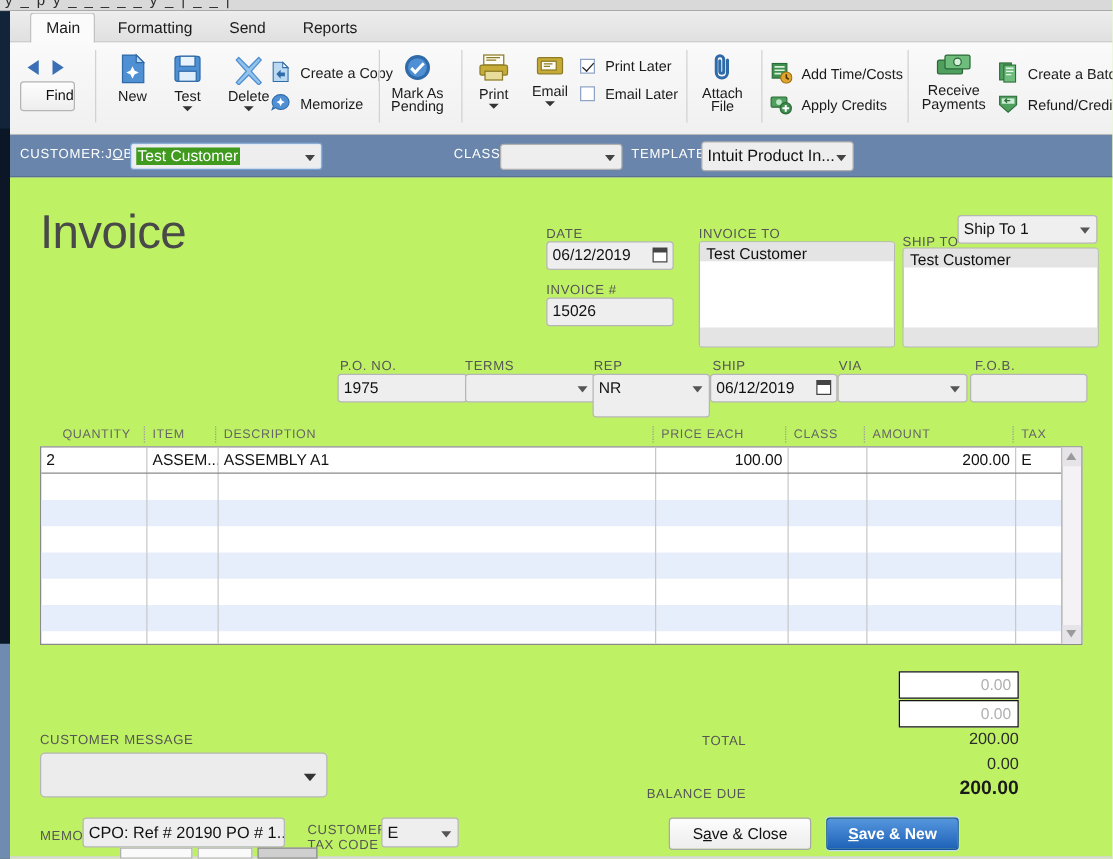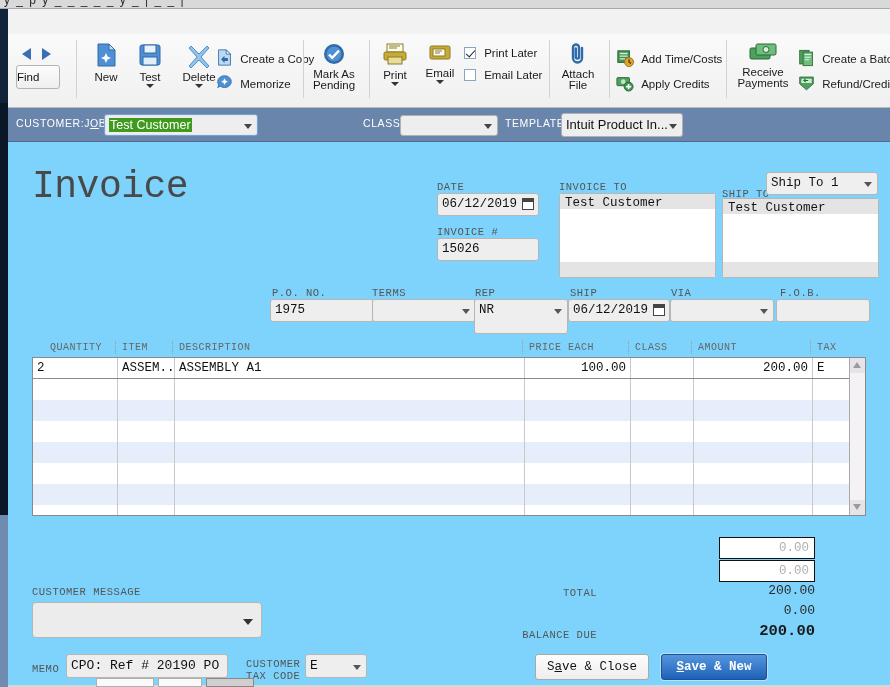--- a/index.html
+++ b/index.html
@@ -71,21 +71,21 @@
 
   .btn-h{ position:absolute; font-size:11.5px; color:#1a1a1a; white-space:nowrap; cursor:default;}
   .btn-h .ic{ display:inline-block; vertical-align:middle; margin-right:4px; }
   .btn-h .tx{ display:inline-block; vertical-align:middle; }
 
   
   .navarrow{position:absolute;width:0;height:0;border-top:6px solid transparent;border-bottom:6px solid transparent;}
   .navarrow.l{border-right:9px solid #3b6fb5;}
   .navarrow.r{border-left:9px solid #3b6fb5;}
   .findbtn{
-    position:absolute; width:44px;height:24px;line-height:22px;text-align:left;
+    position:absolute; width:44px;height:24px;line-height:22px;text-align:right;
     font-size:11.5px;color:#111; background:linear-gradient(#fdfdfd,#eeeeee);
     border:1px solid #b4b4b4; border-radius:3px;
   }
 
   .chk{position:absolute; font-size:11.5px; color:#1a1a1a; white-space:nowrap;}
   .chkbox{display:inline-block;width:12px;height:12px;border:1px solid #8ea4c4;background:#fff;
     vertical-align:-2px; margin-right:5px; position:relative;}
   .chkbox.on:after{content:"";position:absolute;left:3px;top:0px;width:4px;height:8px;
     border:solid #222;border-width:0 1.6px 1.6px 0;transform:rotate(42deg);}
 
@@ -101,21 +101,21 @@
     position:absolute; background:#eeeeee; border:1px solid #b0b0b0; border-radius:3px;
     font-size:12.5px; color:#111; line-height:20px; padding:0 18px 0 4px; white-space:nowrap;
     overflow:hidden;
   }
   .combo .arw{position:absolute;right:5px;top:9px;width:0;height:0;
     border-left:4px solid transparent;border-right:4px solid transparent;border-top:5px solid #444;}
   .combo.focus{border:1px solid #7aa0cf; box-shadow:0 0 0 1px #dfe9f5 inset;}
   .sel-green{background:#3f9a1e;color:#ffffff;padding:0 1px;}
 
   
-  .body{position:absolute;left:0;top:133px;width:882px;height:545px;background:#7dd3fc;font-family:Liberation Mono, monospace;}
+  .body{position:absolute;left:0;top:133px;width:882px;height:545px;background:#bef264;}
 
   .title{
     position:absolute; left:24px; top:23px;
     font-size:38px; color:#494949; letter-spacing:-0.5px;
   }
 
   .flbl{position:absolute;font-size:10.5px;color:#555;letter-spacing:.5px;white-space:nowrap;}
   .fld{
     position:absolute; background:#eeeeee; border:1px solid #b6b6b6; border-radius:3px;
     font-size:12.5px; color:#111; line-height:21px; padding:0 4px; white-space:nowrap; overflow:hidden;
@@ -193,20 +193,26 @@
 
 <div class="left-strip">
   <div class="seg1"></div>
   <div class="seg2"></div>
   <div class="seg3"></div>
 </div>
 
 <div class="window">
 
   <div class="ribbon">
+    <div class="tabstrip">
+      <div class="tab active" style="left:16px;width:52px;">Main</div>
+      <div class="tab" style="left:72px;width:88px;">Formatting</div>
+      <div class="tab" style="left:163px;width:54px;">Send</div>
+      <div class="tab" style="left:220px;width:72px;">Reports</div>
+    </div>
 
     <div class="ribbon-body">
 
       <div class="navarrow l" style="left:14px;top:14px;"></div>
       <div class="navarrow r" style="left:34px;top:14px;"></div>
       <div class="findbtn" style="left:8px;top:31px;">Find</div>
       <div class="sep" style="left:68px;"></div>
 
       <div class="btn-v" style="left:76px;top:8px;width:44px;">
         <span>

